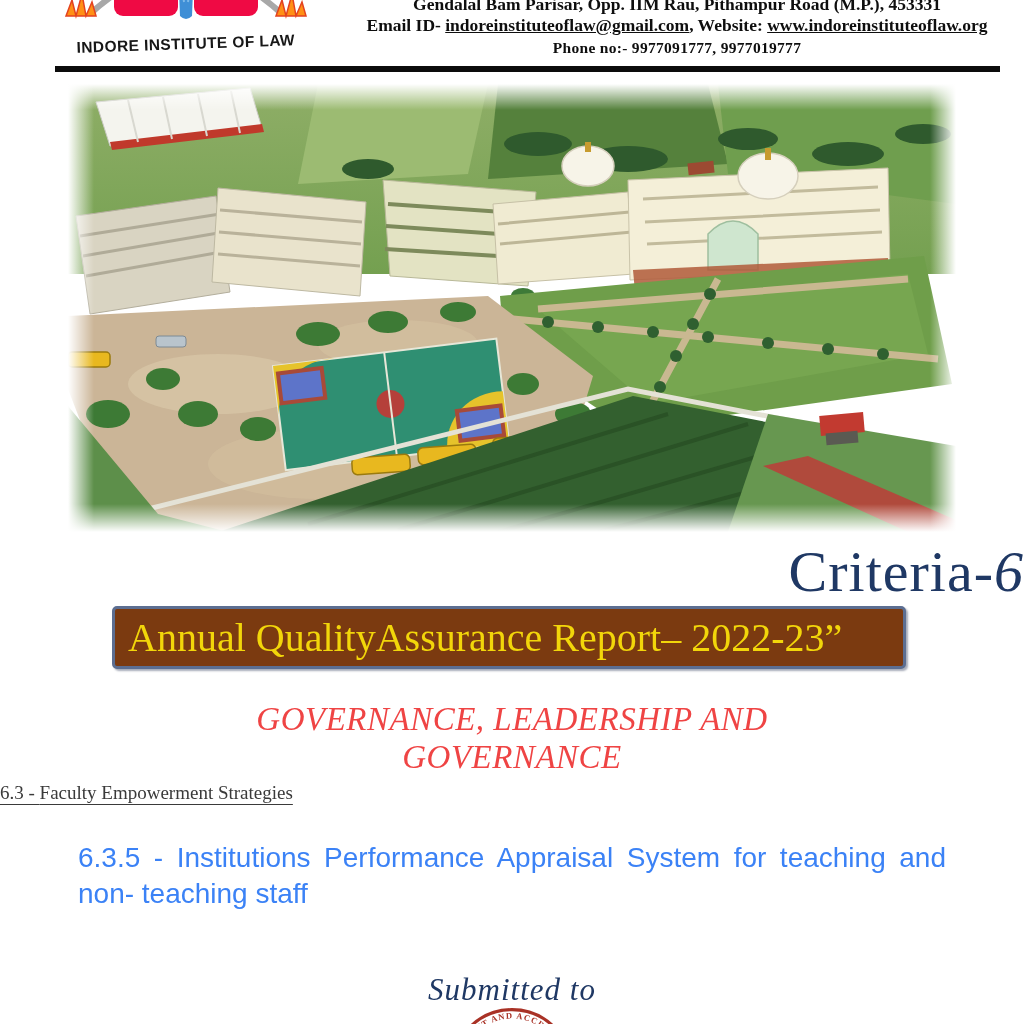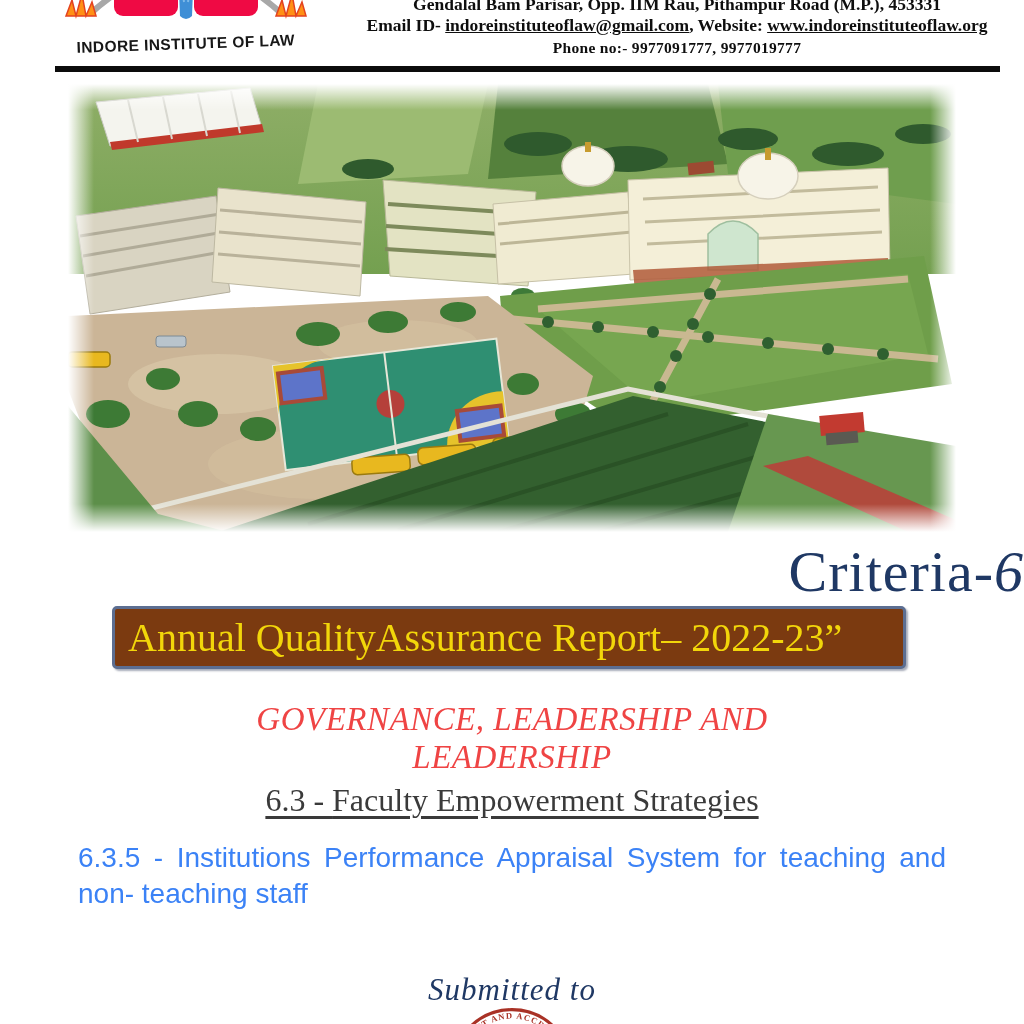--- a/index.html
+++ b/index.html
@@ -23,22 +23,22 @@
   
   #banner{position:absolute;left:112px;top:606px;width:775px;height:57px;
           background:#7b3a10;border:3px solid #5c6e91;border-radius:5px;
           display:flex;align-items:center;padding-left:13px;
           box-shadow:2px 2px 2px rgba(60,70,100,.45);}
   #banner span{font-size:40px;color:#f2d60a;white-space:nowrap;}
   
   #gov{position:absolute;left:0;top:700px;width:1024px;text-align:center;
        font-size:33px;line-height:38px;font-style:italic;color:#ef4444;letter-spacing:.5px;}
   
-  #sub63{position:absolute;left:0;top:782px;width:1024px;text-align:center;
-         font-size:32px;color:#3a3a3a;}
+  #sub63{position:absolute;left:0;top:782px;width:1024px;
+         font-size:19px;color:#3a3a3a;}
   #sub63 .ul{text-decoration:underline;text-underline-offset:5px;}
   
   #item635{position:absolute;left:78px;top:840px;width:868px;
            font-family:"Liberation Sans",sans-serif;font-size:28px;line-height:36px;
            color:#3b82f6;text-align:justify;text-align-last:left;}
   
   #submitted{position:absolute;left:0;top:972px;width:1024px;text-align:center;
              font-size:31px;font-style:italic;color:#1f3864;letter-spacing:1px;}
   #seal{position:absolute;left:449px;top:1006px;width:126px;height:126px;}
 </style>
@@ -222,21 +222,21 @@
   </svg>
 
   <div id="title"><span>Criteria-</span><span class="num">6</span></div>
 
   <div id="banner">
     <span>Annual QualityAssurance Report– 2022-23”</span>
   </div>
 
   <div id="gov">
     <div>GOVERNANCE, LEADERSHIP AND</div>
-    <div>LEADERSHIP</div>
+    <div>GOVERNANCE</div>
   </div>
 
   <div id="sub63">
     <span class="ul">6.3 - </span><span class="ul">Faculty Empowerment Strategies</span>
   </div>
 
   <div id="item635">6.3.5 - Institutions Performance Appraisal System for teaching and non- teaching staff</div>
 
   <div id="submitted">Submitted to</div>
 

